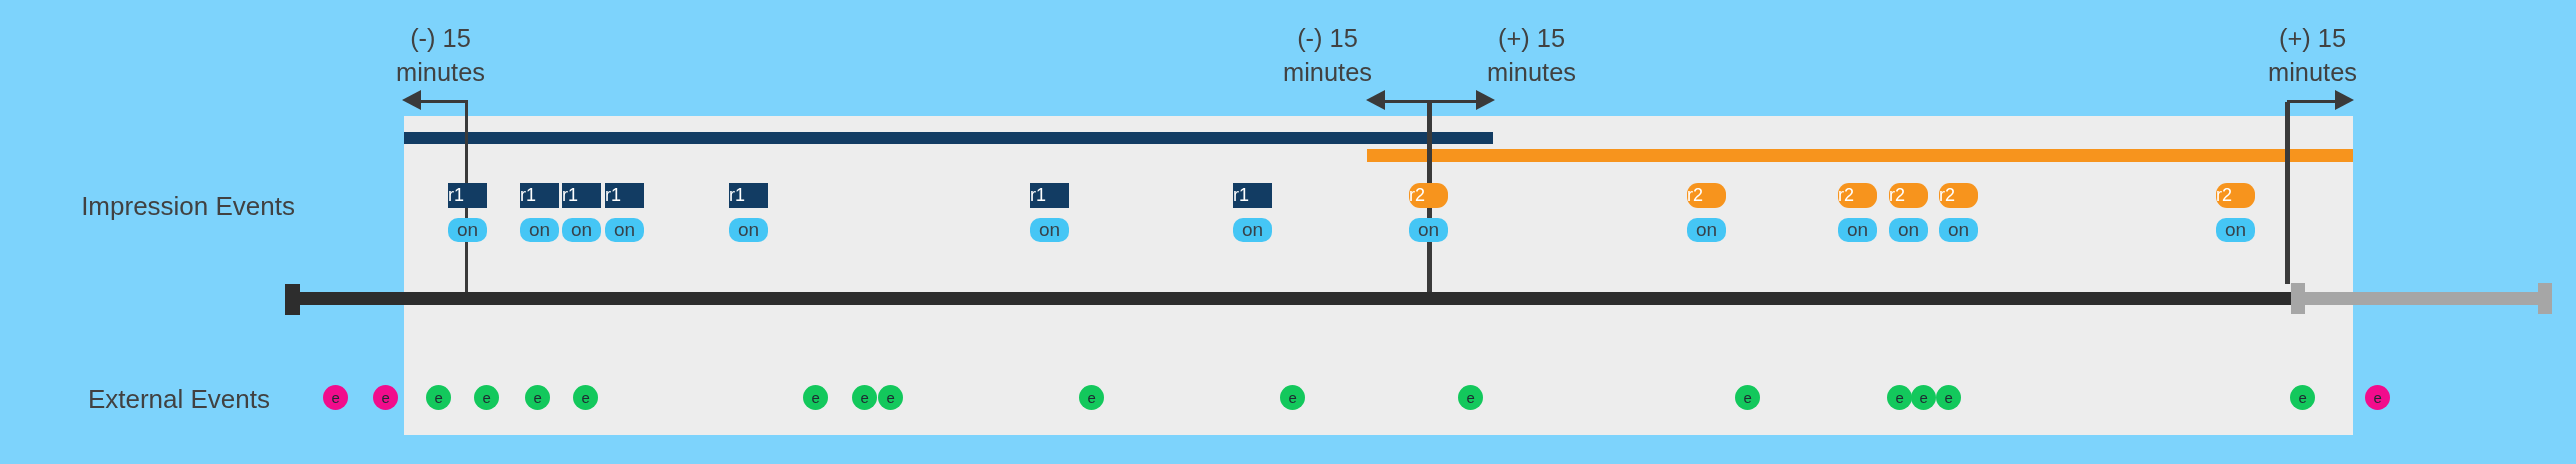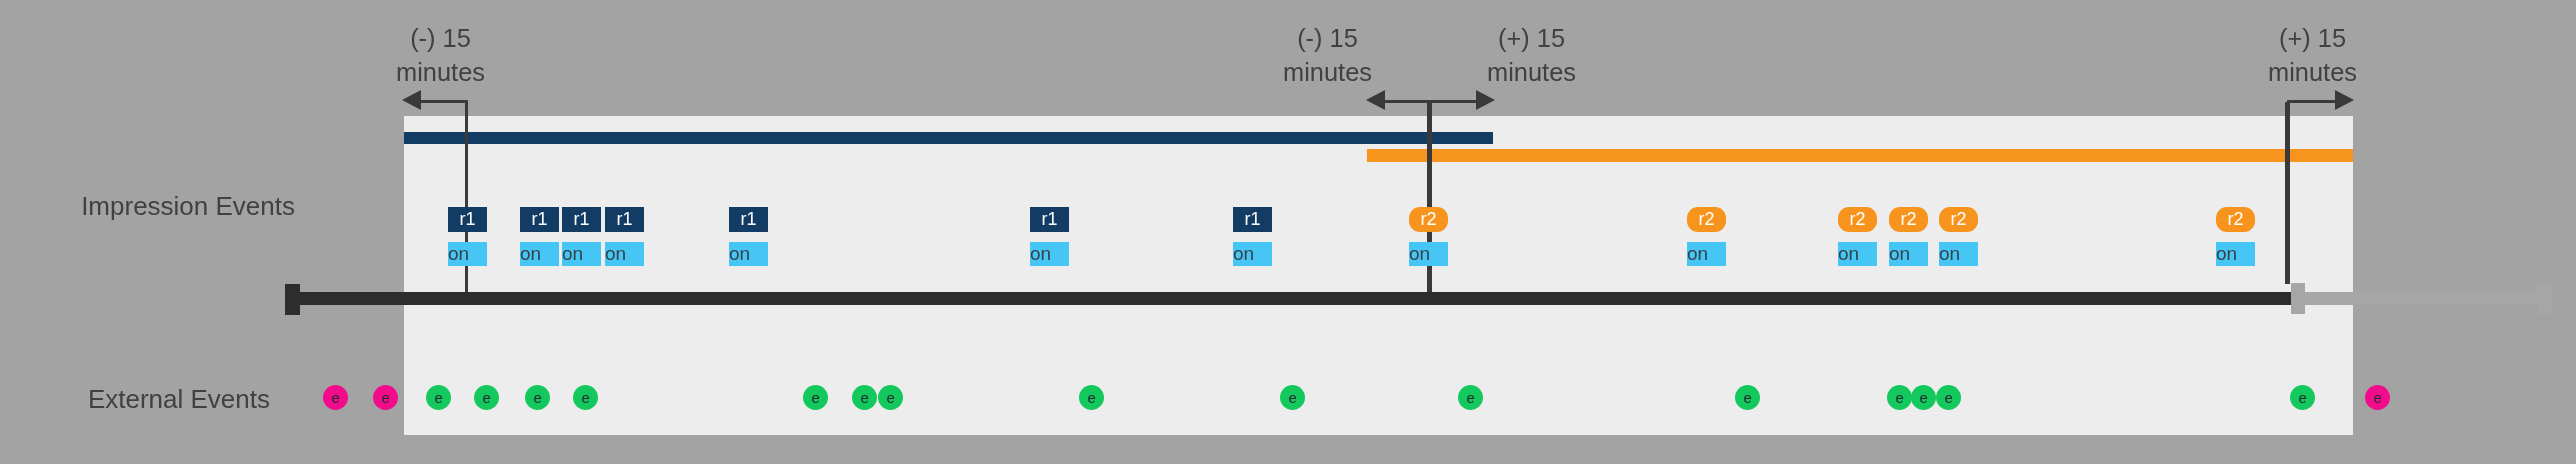--- a/index.html
+++ b/index.html
@@ -1,17 +1,17 @@
 <!DOCTYPE html>
 <html style="font-size:15px"><head>
 <meta charset="utf-8">
 <style>
   html,body{margin:0;padding:0;background:#ffffff;}
   .canvas{
-    position:relative;width:2576px;height:464px;background:#a3a3a3;overflow:hidden;
+    position:relative;width:2576px;height:464px;background:#7dd3fc;overflow:hidden;
     font-family:"Liberation Sans", sans-serif;color:#414141;
   }
   .abs{position:absolute;}
   
   .gray-bg{left:404px;top:116px;width:1949px;height:319px;background:#EDEDED;z-index:1;}
   
   .bar{z-index:2;}
   .bar-r1{left:404px;top:132px;width:1089px;height:12.2px;background:#123C63;}
   .bar-r2{left:1367px;top:149px;width:986px;height:13px;background:#F7941D;}
   
@@ -40,24 +40,24 @@
   .tl{z-index:4;}
   .tl-dark{left:286px;top:292px;width:2005px;height:13px;background:#2D2D2D;}
   .tl-tick-v1{left:285px;top:284px;width:15px;height:31px;background:#2D2D2D;}
   .tl-gray{left:2291px;top:292px;width:261px;height:13px;background:#A6A6A6;}
   .tl-tick-g1{left:2291px;top:283px;width:14px;height:31px;background:#A6A6A6;}
   .tl-tick-g2{left:2538px;top:283px;width:14px;height:31px;background:#A6A6A6;}
   .tl-label{top:321px;width:188px;text-align:center;font-size:25.4px;line-height:30px;font-weight:500;color:#414141;z-index:7;}
   .tl-label-v1{left:200px;} .tl-label-v2{left:2195px;}
   
   .imp-group{position:absolute;top:183px;width:39px;z-index:6;}
-  .imp-group .tag{height:25.4px;line-height:25.4px;text-align:center;font-size:18px;font-weight:500;color:#ffffff;margin-top:24px;}
+  .imp-group .tag{height:25.4px;line-height:25.4px;font-size:18px;font-weight:500;color:#ffffff;}
   .imp-group .tag.r1{background:#123C63;}
   .imp-group .tag.r2{background:#F7941D;border-radius:11px;}
-  .imp-group .state{margin-top:9.4px;height:24.4px;line-height:24.4px;font-size:19px;font-weight:500;color:#37424A;background:#45C6F5;}
+  .imp-group .state{margin-top:9.4px;height:24.4px;line-height:24.4px;text-align:center;font-size:19px;font-weight:500;color:#37424A;background:#45C6F5;border-radius:10px;}
   
   .ext-dot{position:absolute;top:385px;width:25.4px;height:25.4px;border-radius:50%;text-align:center;line-height:25.4px;font-size:15px;font-weight:500;color:#1E2A32;z-index:6;}
   .ext-dot.green{background:#13C85C;}
   .ext-dot.pink{background:#F20C8C;}
 </style>
 </head>
 <body>
 
 <div class="canvas">
 

